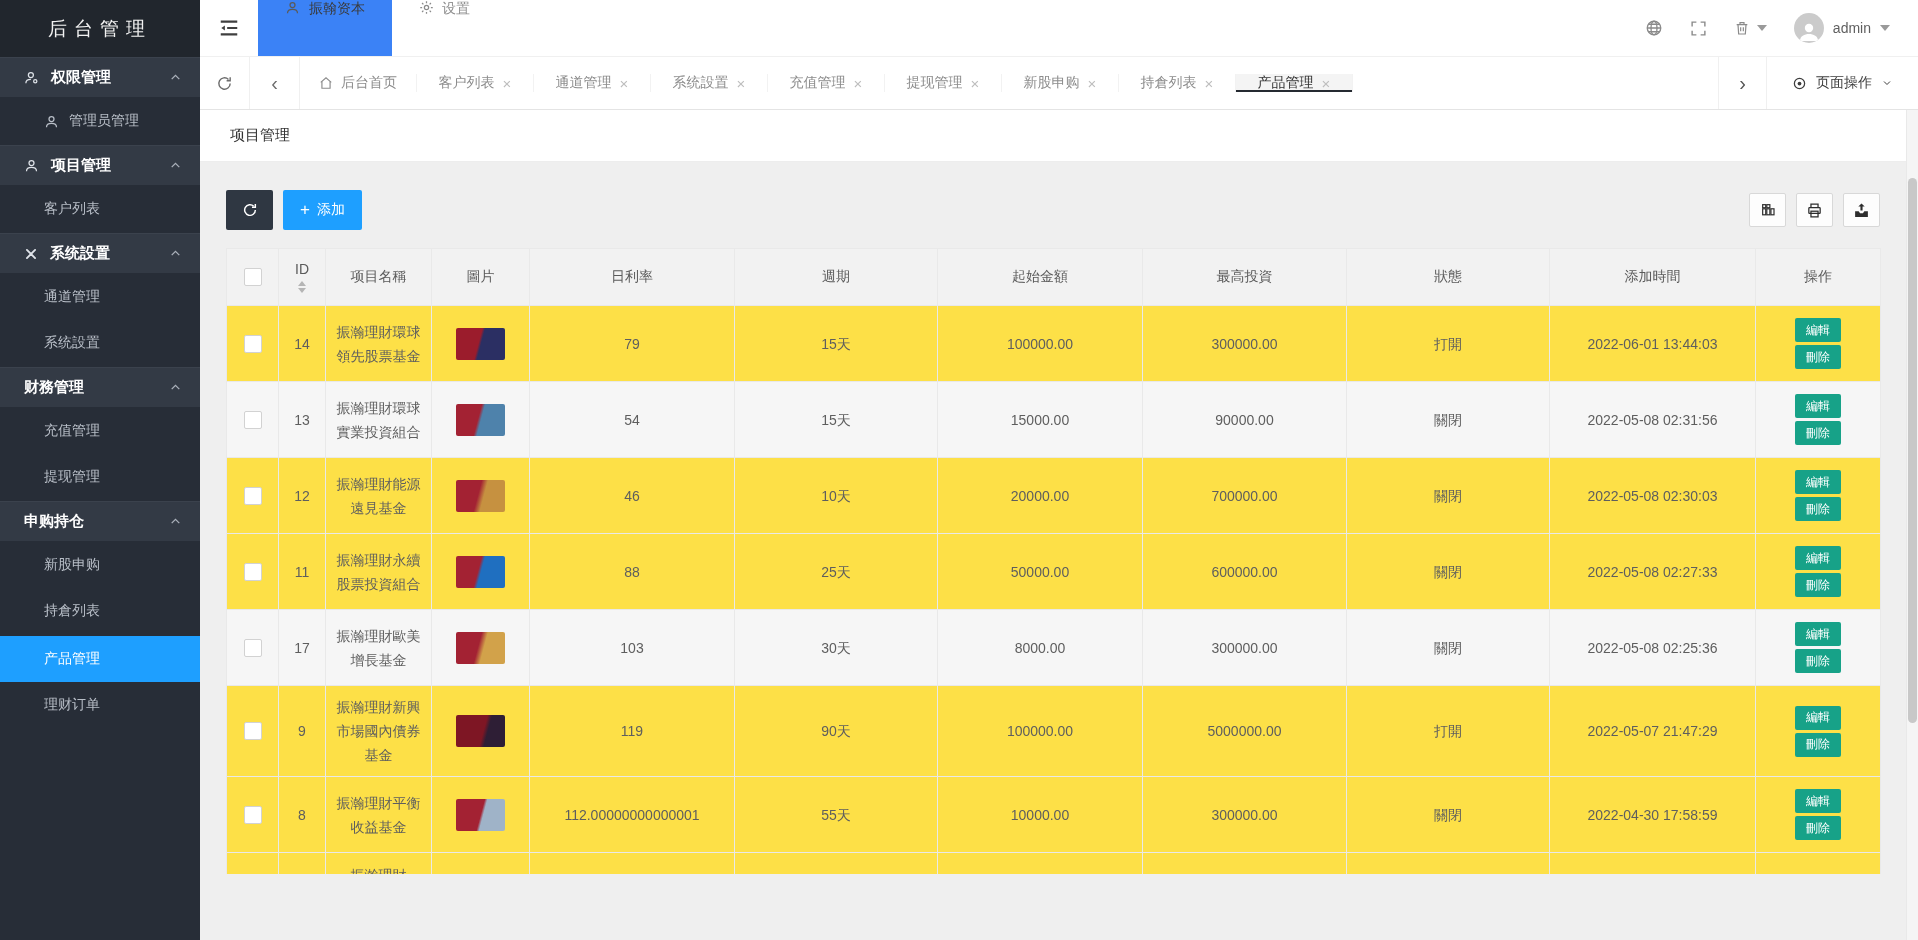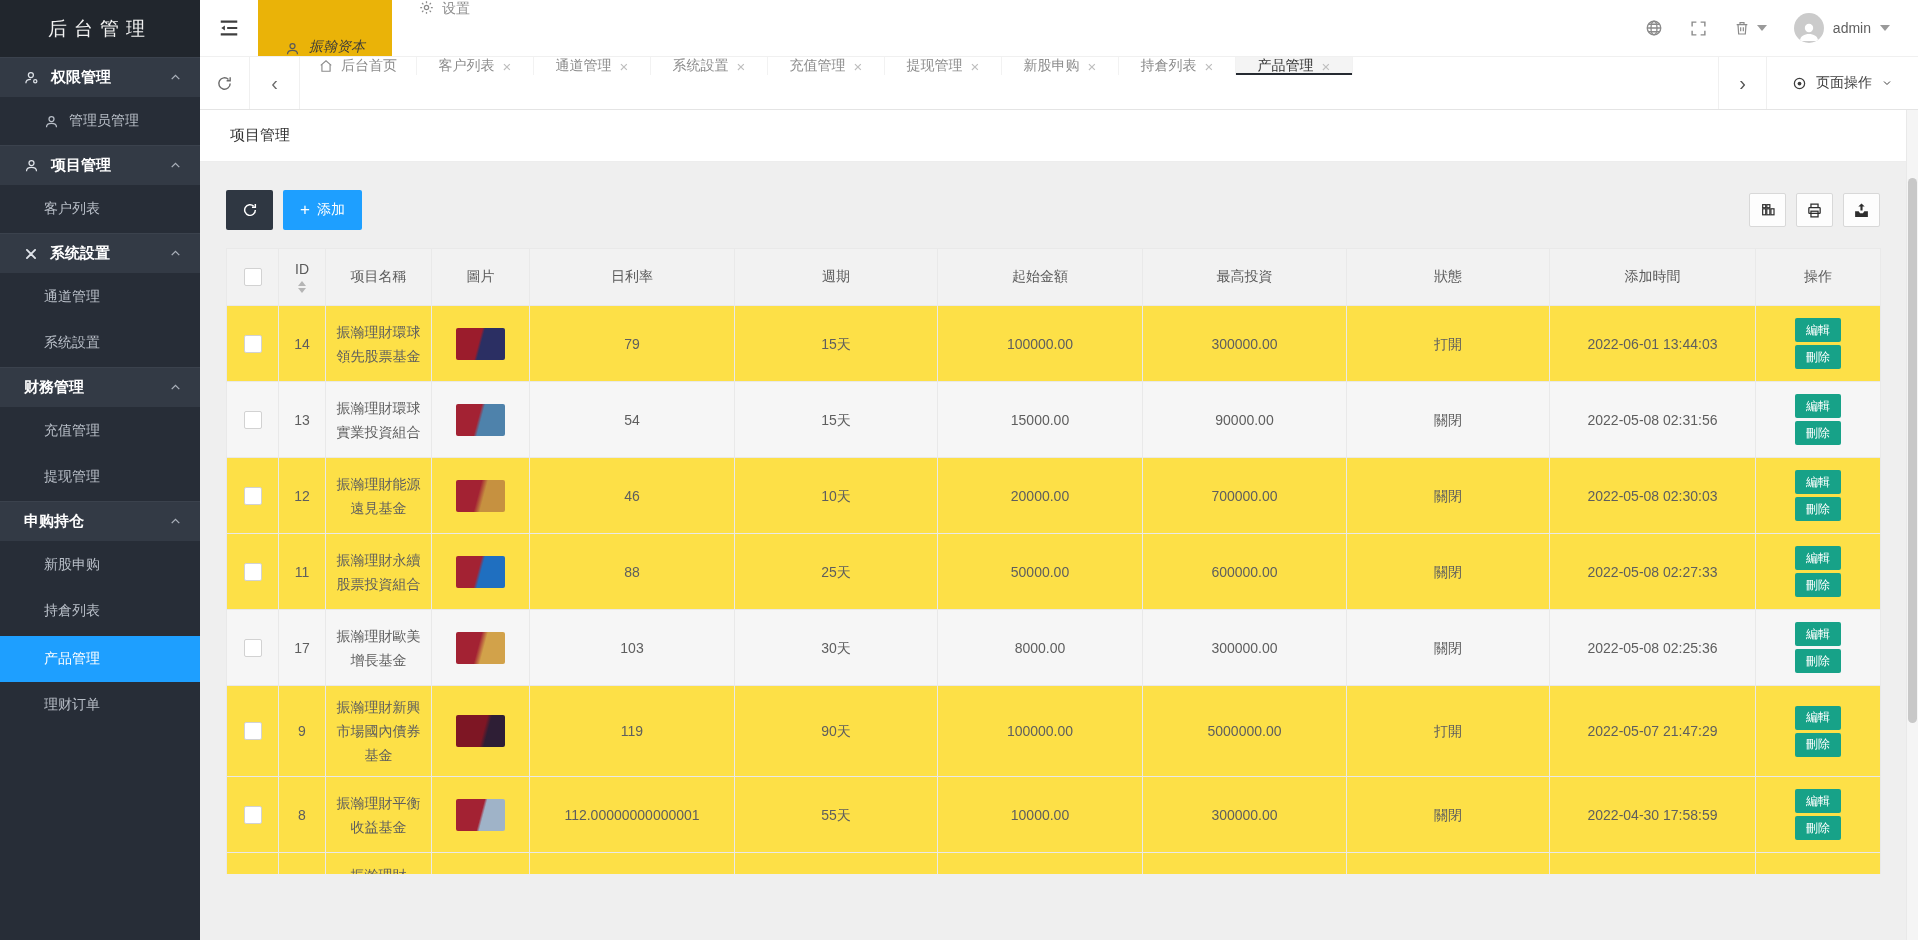--- a/index.html
+++ b/index.html
@@ -21,33 +21,33 @@
   .side-item { height:46px; display:flex; align-items:center; padding-left:44px; gap:10px;
                font-size:14px; color:#b9bfc8; cursor:pointer; }
   .side-item .sec-icon { color:#b9bfc8; }
   .side-item.active { background:#1E9FFF; color:#fff; }
 
   
   .main { flex:1; display:flex; flex-direction:column; min-width:0; }
 
   .topbar { height:57px; min-height:57px; background:#fff; display:flex; align-items:stretch; border-bottom:1px solid #f0f0f0; }
   .tb-btn { width:58px; display:flex; align-items:center; justify-content:center; color:#3f3f3f; cursor:pointer; }
-  .ws-tab { display:flex; align-items:flex-end; gap:9px; padding:0 27px; background:#eab308; color:#3a3a3a; font-size:14px; cursor:pointer;font-style:italic; }
+  .ws-tab { display:flex; align-items:flex-start; gap:9px; padding:0 27px; background:#3b82f6; color:#3a3a3a; font-size:14px; cursor:pointer; }
   .set-tab { display:flex; align-items:flex-start; gap:8px; padding:0 27px; color:#8f8f8f; font-size:14px; cursor:pointer; }
   .tb-right { margin-left:auto; display:flex; align-items:center; gap:27px; padding-right:28px; }
   .tb-icon { display:flex; align-items:center; cursor:pointer; color:#8b8b8b; }
   .trash-wrap { display:flex; align-items:center; gap:7px; cursor:pointer; color:#8b8b8b; }
   .caret { width:0; height:0; border-left:5px solid transparent; border-right:5px solid transparent; border-top:6px solid #9a9a9a; }
   .admin-wrap { display:flex; align-items:center; gap:9px; color:#5f5f5f; font-size:14px; cursor:pointer;text-align:center; }
   .avatar { width:30px; height:30px; border-radius:50%; background:#cbcbcb; overflow:hidden; display:flex; align-items:flex-end; justify-content:center; }
 
   .tabbar { height:53px; min-height:53px; background:#fff; border-bottom:1px solid #e4e4e4; display:flex; align-items:stretch; }
   .nav-ctrl { width:50px; border-right:1px solid #f0f0f0; display:flex; align-items:center; justify-content:center;
               color:#6d6d6d; cursor:pointer; font-size:20px; }
-  .nav-tabs { display:flex; align-items:flex-start; }
+  .nav-tabs { display:flex; align-items:center; }
   .nav-tab { width:117px; display:flex; align-items:center; justify-content:center; gap:8px; font-size:14px;
              color:#8c8c8c; border-right:1px solid #f2f2f2; cursor:pointer; position:relative; white-space:nowrap; }
   .nav-tab .close { color:#bdbdbd; font-size:15px; }
   .nav-tab.active { background:#f4f4f4; color:#333; }
   .nav-tab.active::after { content:""; position:absolute; left:0; right:0; bottom:0; height:2px; background:#252a31; }
   .tab-right { margin-left:auto; display:flex; align-items:stretch; }
   .fwd { width:48px; border-left:1px solid #f0f0f0; display:flex; align-items:center; justify-content:center;
          color:#555; cursor:pointer; font-size:20px; }
   .page-ops { width:152px; border-left:1px solid #f0f0f0; display:flex; align-items:center; justify-content:center;
               gap:9px; color:#3d3d3d; font-size:14px; cursor:pointer; }

